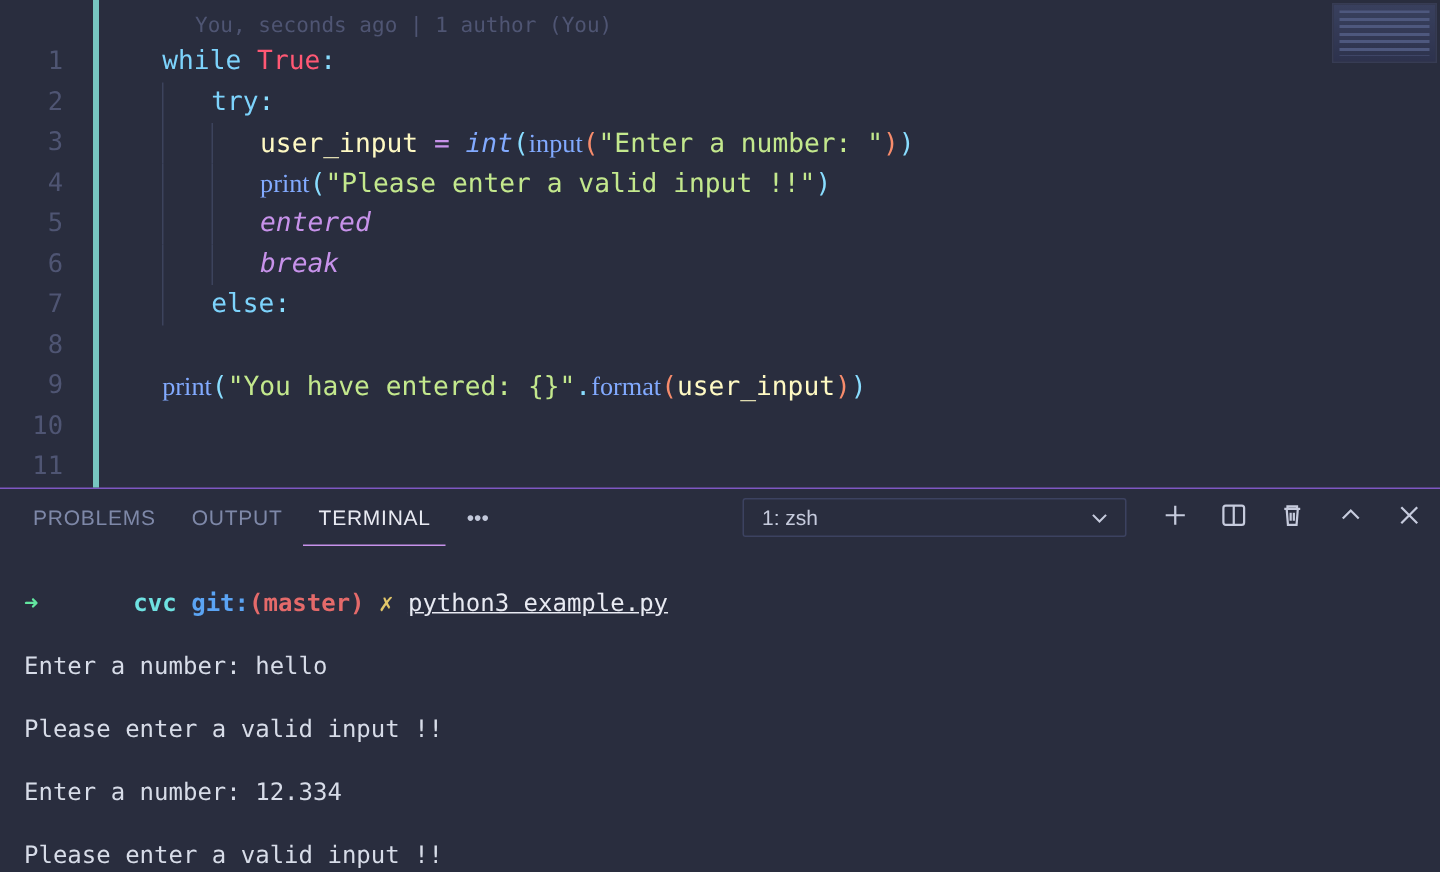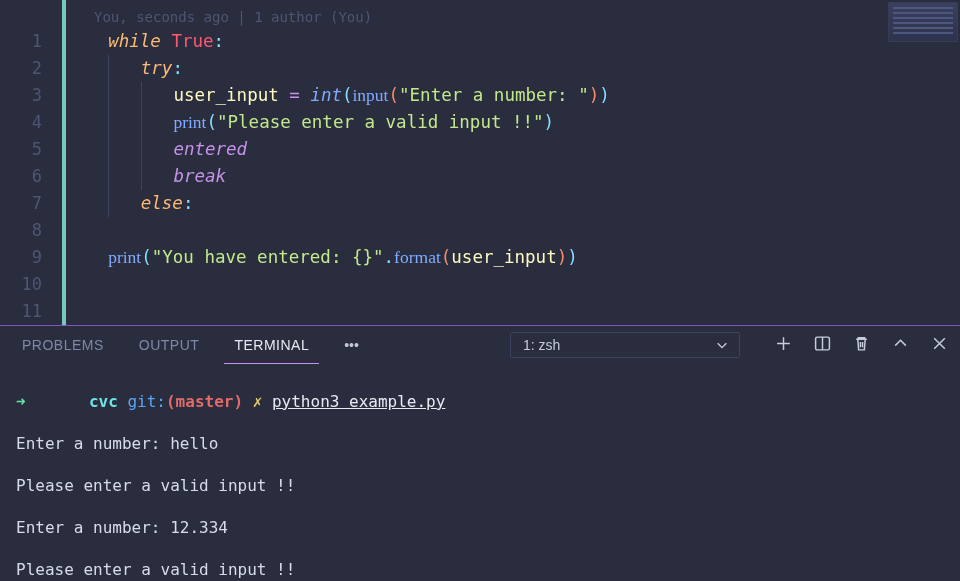--- a/index.html
+++ b/index.html
@@ -5,57 +5,57 @@
   * { box-sizing: border-box; margin: 0; padding: 0; }
   html, body { width: 960px; height: 581px; overflow: hidden; background: #292D3E; font-family: "Menlo", "Consolas", monospace; }
   .root { display: flex; flex-direction: column; width: 100%; height: 100%; }
 
   
   .editor { display: flex; flex-direction: row; position: relative; flex: 0 0 auto; }
   .gutter { width: 62px; text-align: right; padding-right: 20px; color: #4F5573; font-size: 17px; line-height: 27px; user-select: none; padding-top: 28px; }
   .gutter .ln { height: 27px; }
   .border-strip { width: 4px; background: #77C6C1; }
   .code-col { flex: 1; position: relative; padding-top: 6px; }
-  .blame { color: #4F5573; font-size: 14px; padding-left: 28px; height: 22px; line-height: 22px; }
+  .blame { color: #4F5573; font-size: 14px; padding-left: 28px; height: 22px; line-height: 22px; margin-left: 36px; }
   .code { font-size: 17.5px; line-height: 27px; color: #BFC7D5; }
   .code .row { height: 27px; white-space: pre; }
   .guide { display: inline-block; width: 1px; height: 27px; background: #3C435C; vertical-align: top; position: relative; top:0; }
   
-  .kw   { color: #fdba74; font-style: italic; }
+  .kw   { color: #7dd3fc; }
   .kw2  { color: #C792EA; font-style: italic; }
   .bool { color: #FF5874; }
   .fn   { color: #82AAFF; font-family: Liberation Serif, serif; }
   .builtin { color: #82AAFF; font-style: italic; }
   .op   { color: #C792EA; }
   .pun  { color: #89DDFF; }
   .str  { color: #C3E88D; }
   .brk  { color: #F78C6C; }
   .cls  { color: #FFCB6B; font-style: italic; }
   .ident{ color: #fef9c3; }
 
   .minimap { position: absolute; top: 2px; right: 2px; width: 70px; height: 40px; background: linear-gradient(#3C4464, #2F3450); border: 1px solid #3A3F58; opacity: .85;}
   .minimap::before{content:"";position:absolute;inset:4px;background:repeating-linear-gradient(#55608a 0 2px, transparent 2px 5px);}
 
   
   .panel { flex: 1 1 auto; border-top: 1px solid #7E57C2; display: flex; flex-direction: column; }
-  .panel-tabs { display: flex; align-items: center; height: 38px; padding: 0 12px; gap: 15px; color: #7E88A8; font-size: 14px; font-family: -apple-system, "Segoe UI", sans-serif; text-align: right; }
+  .panel-tabs { display: flex; align-items: center; height: 38px; padding: 0 12px; gap: 4px; color: #7E88A8; font-size: 14px; font-family: -apple-system, "Segoe UI", sans-serif; text-align: right; }
   .ptab { padding: 0 10px; height: 38px; display:flex; align-items:center; cursor: pointer; letter-spacing: .5px;}
   .ptab.active { color: #E8EAF2; border-bottom: 1px solid #C792EA; }
   .ellipsis { padding: 0 10px; color:#C2C8DA; }
   .spacer { flex: 1; }
-  .term-select { display:flex; align-items:center; gap:8px; border:1px solid #3C4260; height:26px; padding:0 10px 0 12px; border-radius:2px; color:#C6CBDD; width:230px; justify-content:space-between; cursor:pointer;}
+  .term-select { display:flex; align-items:center; gap:8px; border:1px solid #3C4260; height:26px; padding:0 10px 0 12px; border-radius:2px; color:#C6CBDD; width:256px; justify-content:space-between; cursor:pointer;}
   .panel-icons { display:flex; align-items:center; gap:22px; padding-left:20px; color:#C6CBDD; }
   .panel-icons svg { width:17px; height:17px; stroke:#C6CBDD; fill:none; stroke-width:1.4; }
   .panel-icons .ico { cursor:pointer; }
 
   .terminal { flex:1; padding: 6px 16px 10px 16px; font-size: 16px; line-height: 21px; color:#D7DCE8; white-space: pre; overflow:hidden;}
   .term-line { height:21px; }
   .pr-arrow { color:#62E6A0; font-weight:bold;}
   .pr-dir   { color:#6FE2E2; font-weight:bold;margin-left:44px;}
-  .pr-git   { color:#5BA4F4; font-weight:normal;}
+  .pr-git   { color:#5BA4F4; font-weight:bold;}
   .pr-br    { color:#E46A6A; font-weight:bold;}
   .pr-x     { color:#E3C76A; font-weight:bold;}
   .pr-cmd   { color:#E8EAF2;text-decoration:underline; }
 </style>
 </head>
 <body>
 <div class="root">
 
   <div class="editor">
     <div class="gutter">

